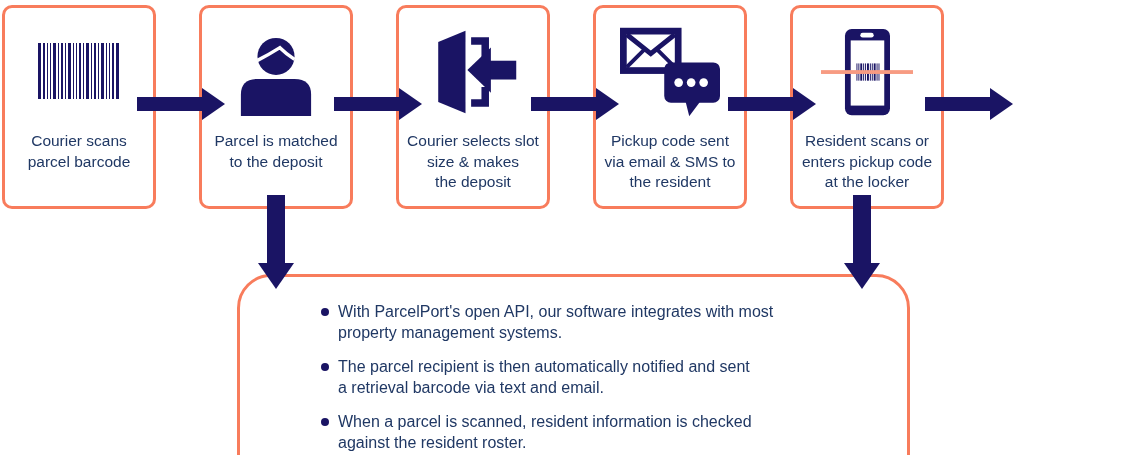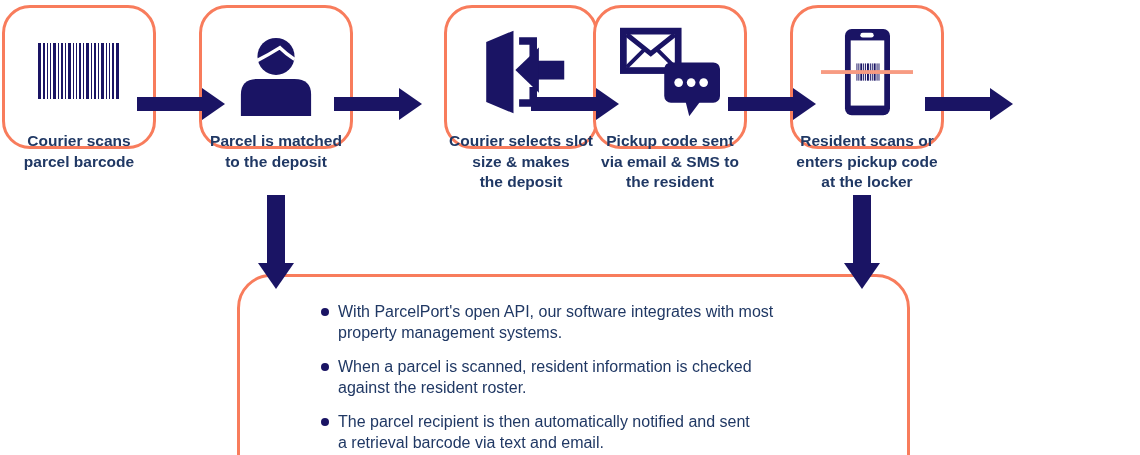--- a/index.html
+++ b/index.html
@@ -4,22 +4,22 @@
 <style>
   :root{
     --navy:#1A1464; --text:#203864; --orange:#F87C5C; --scanline:#F79B82; --bg:#FFFFFF;
   }
   html,body{margin:0;padding:0;background:var(--bg);}
   .canvas{
     position:relative;width:1140px;height:455px;background:var(--bg);
     font-family:"Liberation Sans",sans-serif;overflow:hidden;
   }
   .step-box{
-    position:absolute;top:5px;width:154px;height:144px;box-sizing:border-box;
-    border:3px solid var(--orange);border-radius:28px;background:var(--bg);z-index:1;font-weight:bold;
+    position:absolute;top:5px;width:154px;height:204px;box-sizing:border-box;
+    border:3px solid var(--orange);border-radius:10px;background:var(--bg);z-index:1;
   }
   .step-icon{position:absolute;left:50%;transform:translateX(-50%);color:var(--navy);}
   .step-label{
     position:absolute;top:123px;left:-4px;right:-4px;text-align:center;
     font-size:15.5px;line-height:20.5px;color:var(--text);white-space:pre-line;
   }
   
   .h-arrow{position:absolute;top:88px;width:88px;height:32px;z-index:3;}
   .h-arrow .shaft{position:absolute;left:0;right:21px;top:9px;height:14px;background:var(--navy);}
   .h-arrow .head{position:absolute;right:0;top:0;width:0;height:0;
@@ -82,21 +82,21 @@
   <div class="step-box" style="left:199px;">
     <svg class="step-icon" style="top:23px;" width="78" height="86" viewBox="0 0 80 86" fill="currentColor">
       <circle cx="40" cy="25" r="19"></circle>
       <path d="M21,29 Q33,23 44,16 Q50,22 59,28" stroke="#FFFFFF" stroke-width="3.5" fill="none"></path>
       <path d="M4,86 L4,64 Q4,48 21,48 L59,48 Q76,48 76,64 L76,86 Z"></path>
     </svg>
     <span class="step-label">Parcel is matched
 to the deposit</span>
   </div>
 
-  <div class="step-box" style="left:396px;margin-left:48px;">
+  <div class="step-box" style="left:396px;">
     <svg class="step-icon" style="top:17px;" width="94" height="94" viewBox="0 0 100 100" fill="currentColor">
       <polygon points="13,18 42,6 42,94 13,82"></polygon>
       <path d="M48,13 L67,13 L67,34 L59,34 L59,21 L48,21 Z"></path>
       <path d="M59,66 L67,66 L67,87 L48,87 L48,79 L59,79 Z"></path>
       <rect x="66" y="38" width="30" height="20"></rect>
       <polygon points="44,48 69,24 69,72"></polygon>
     </svg>
     <span class="step-label">Courier selects slot
 size &amp; makes
 the deposit</span>
@@ -171,20 +171,20 @@
     </div>
   <div class="v-arrow" style="left:844px;">
       <div class="shaft"></div>
       <div class="head"></div>
     </div>
 
   <div class="note-box">
     <ul class="note-list">
       <li>With ParcelPort's open API, our software integrates with most
 property management systems.</li>
+      <li>The parcel recipient is then automatically notified and sent
+a retrieval barcode via text and email.</li>
       <li>When a parcel is scanned, resident information is checked
 against the resident roster.</li>
-      <li>The parcel recipient is then automatically notified and sent
-a retrieval barcode via text and email.</li>
     </ul>
   </div>
 
 </div>
 
 </body></html>

